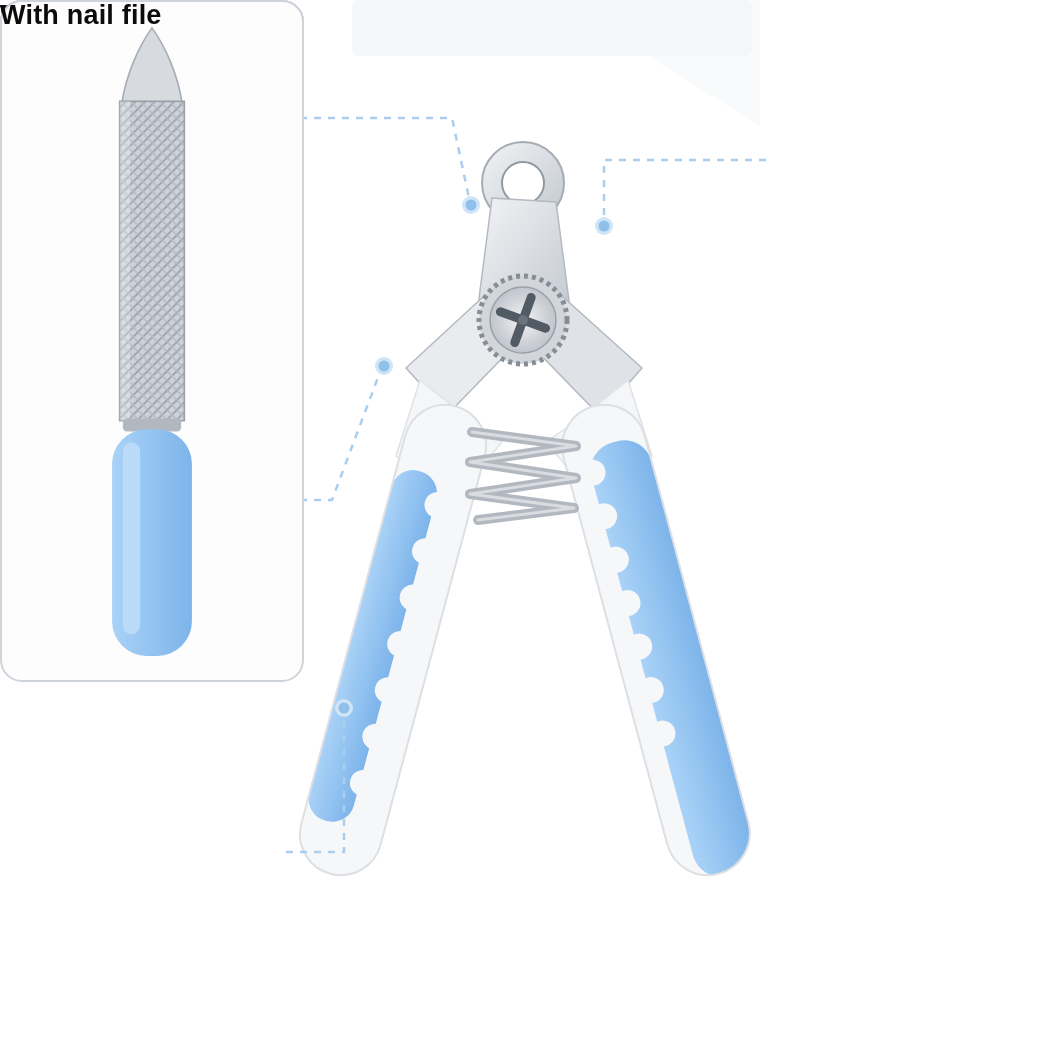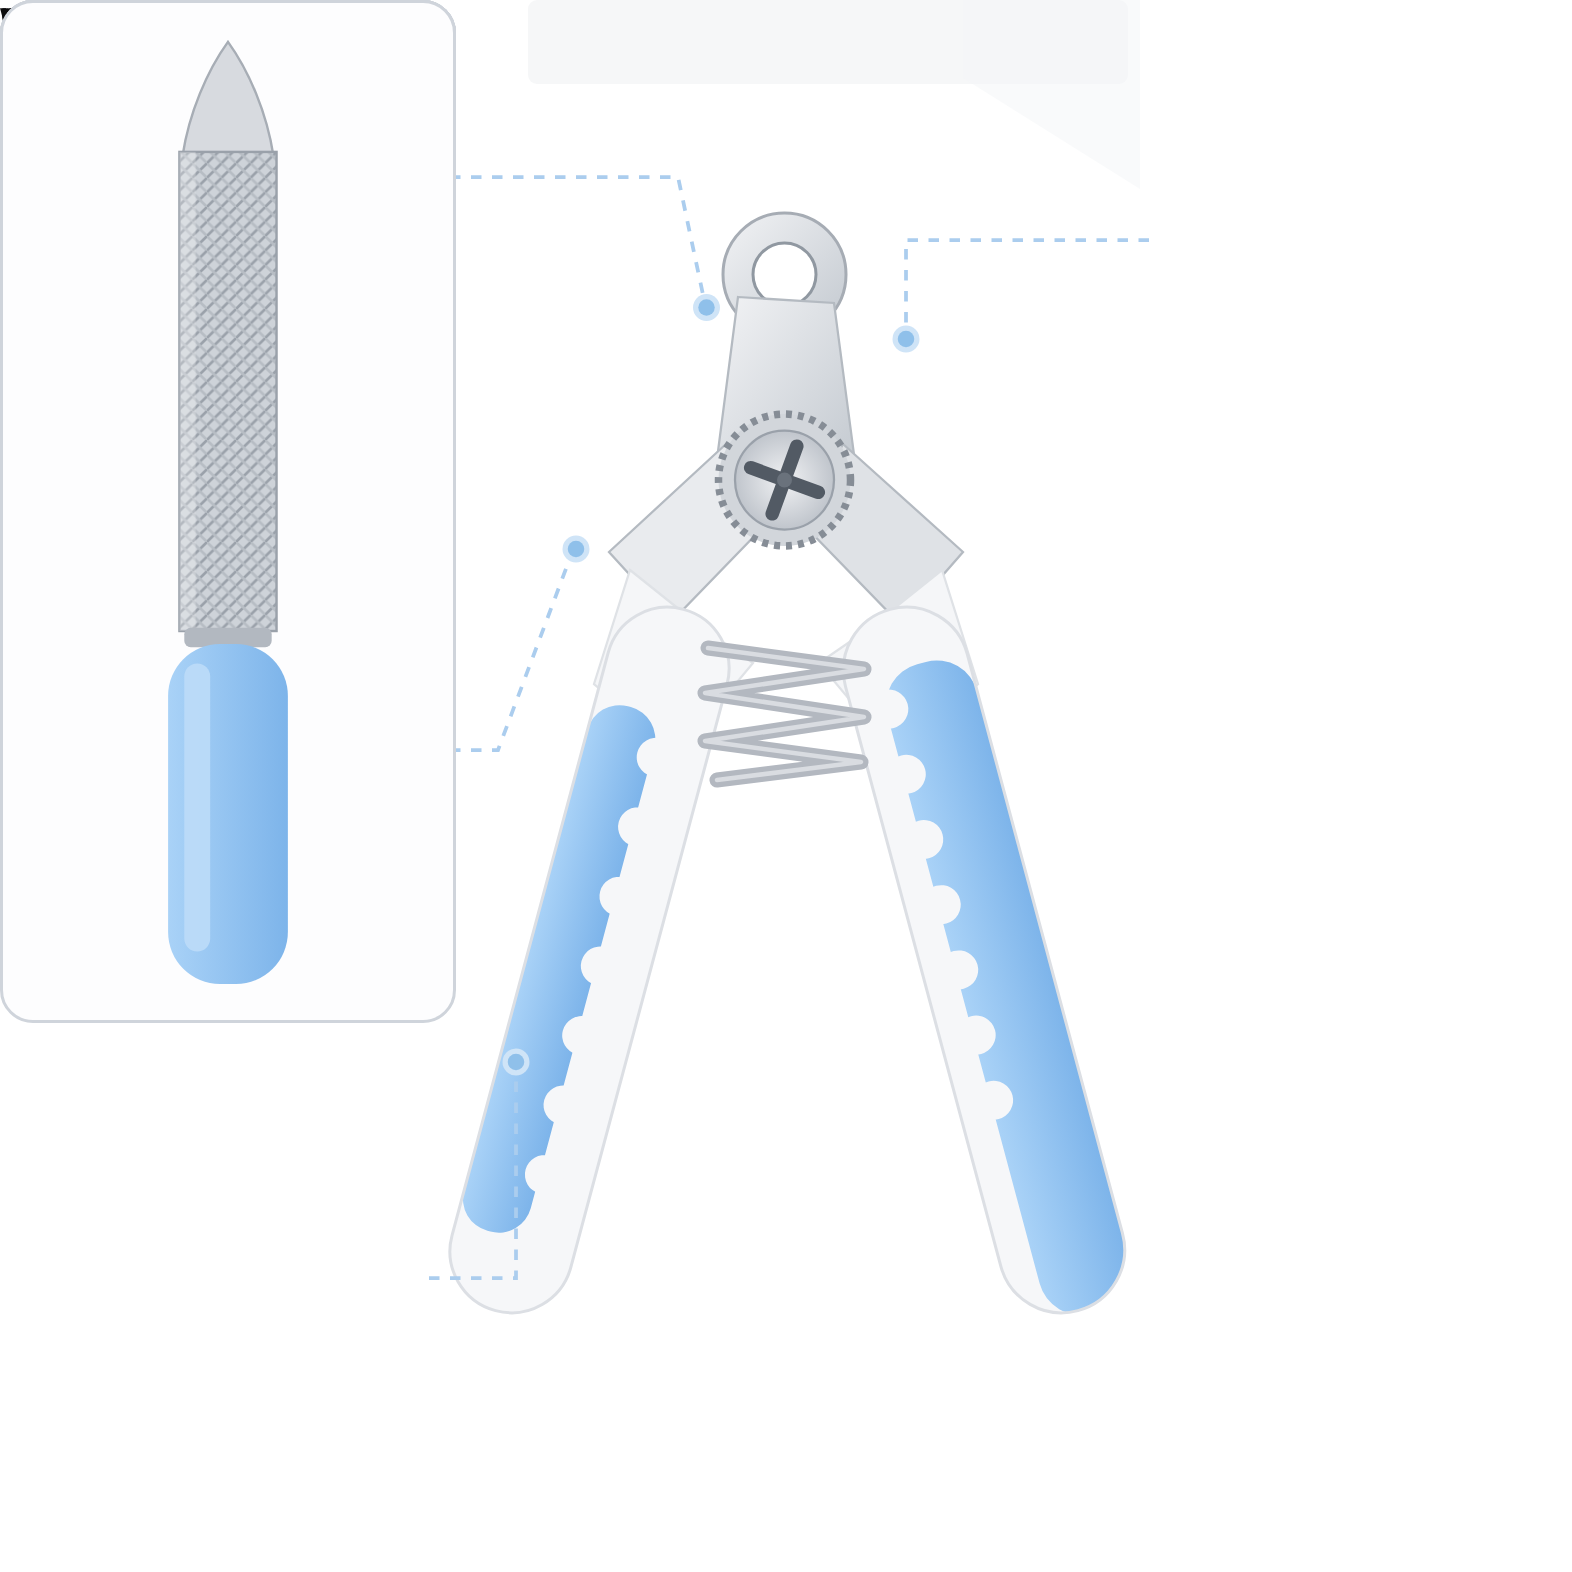--- a/index.html
+++ b/index.html
@@ -234,14 +234,17 @@
   <div class="box box-br">
     <svg viewBox="0 0 278 628">
       <path d="M 139,24 C 152,42 163,68 167,94 L 111,94 C 115,68 126,42 139,24 Z" fill="#d7dadf" stroke="#a7adb5" stroke-width="1.5"></path>
       <rect x="109" y="92" width="60" height="296" fill="url(#pHatch)" stroke="#9aa1aa" stroke-width="1.5"></rect>
       <rect x="109" y="92" width="10" height="296" fill="#ffffff" opacity="0.25"></rect>
       <rect x="112" y="386" width="54" height="12" rx="4" fill="#b2b8c0"></rect>
       <rect x="102" y="396" width="74" height="210" rx="32" fill="url(#gBlue)"></rect>
       <rect x="112" y="408" width="16" height="178" rx="8" fill="#bcdcf8" opacity="0.9"></rect>
     </svg>
   </div>
+  <div class="caption cap-br">
+    <span class="cap-line">With nail file</span>
+  </div>
 
 </div>
 
 </body></html>

